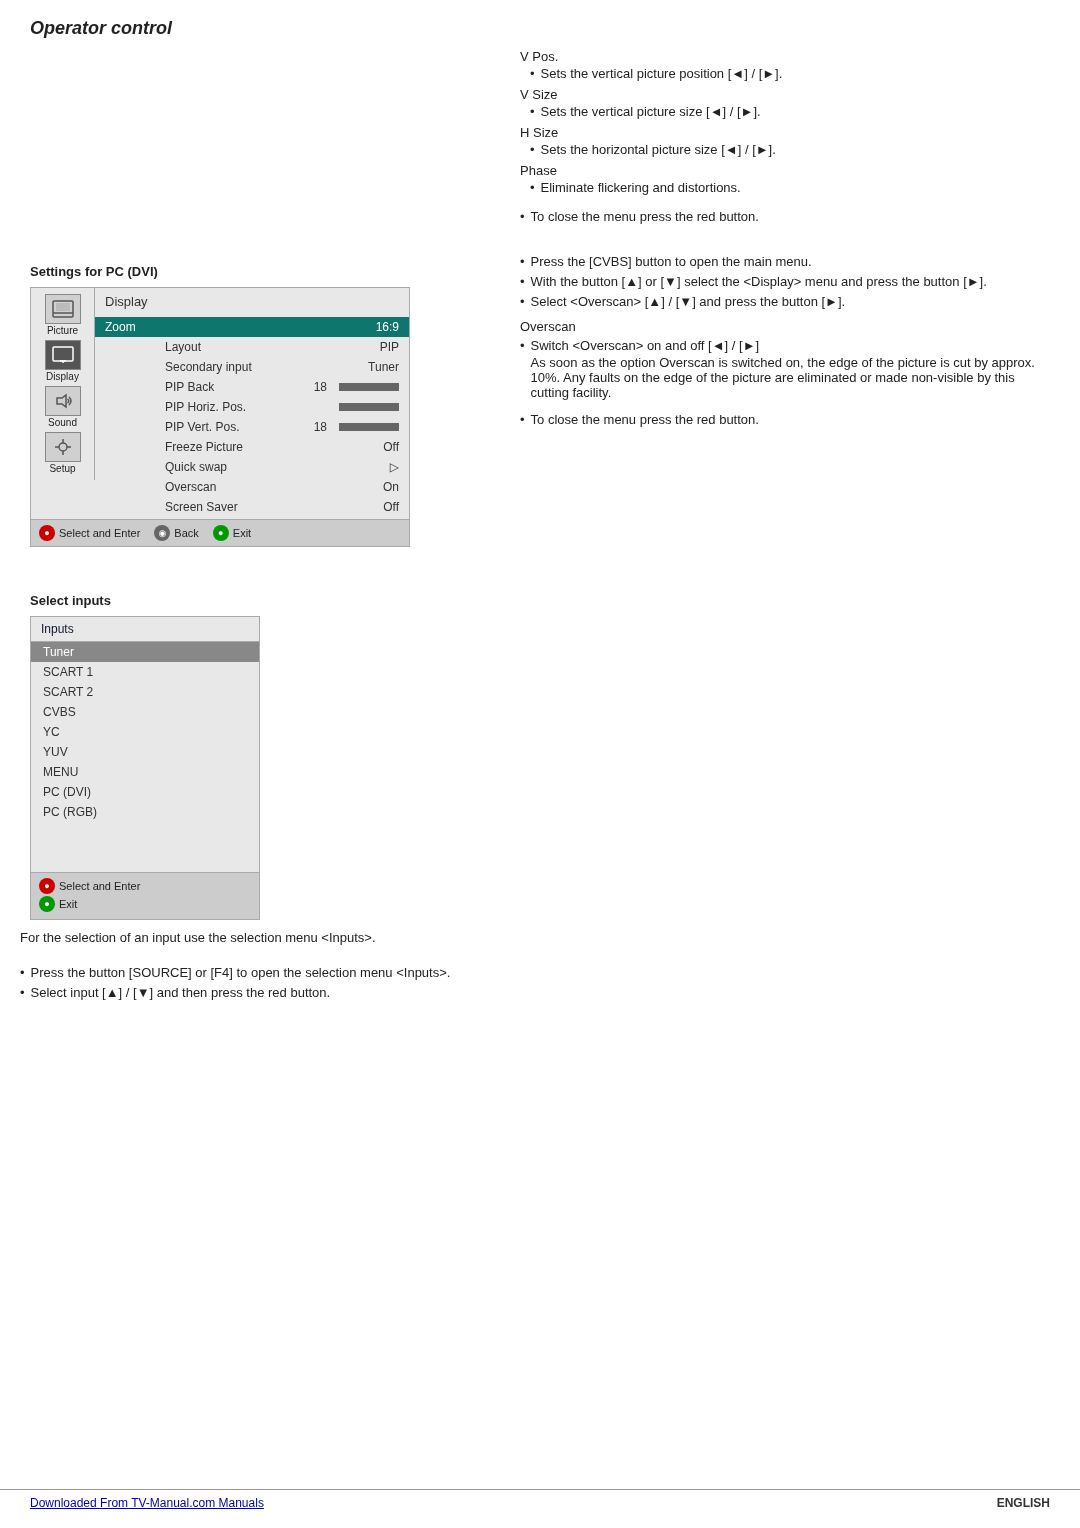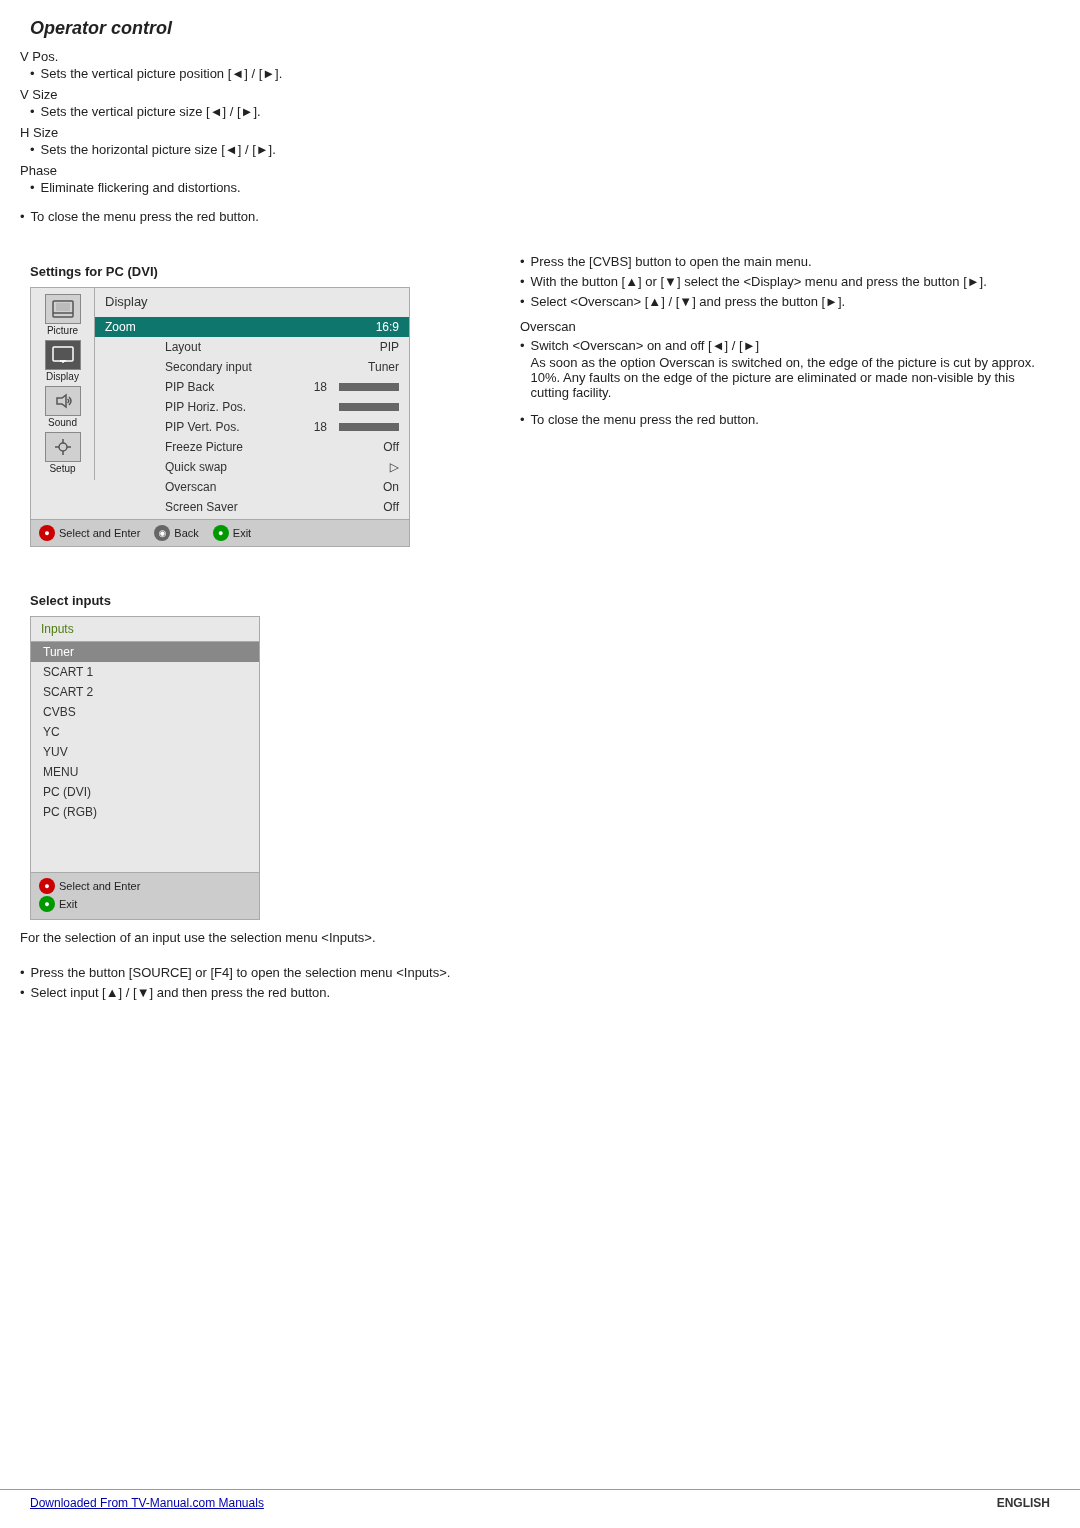--- a/index.html
+++ b/index.html
@@ -180,21 +180,21 @@
       background: #e8e8e8;
       width: 230px;
       margin-top: 8px;
       margin-bottom: 10px;
       font-size: 12px;
     }
 
     .inputs-header {
       padding: 5px 10px;
       font-size: 12px;
-      color: #4d7c0f;
+      color: #0f172a;
       border-bottom: 1px solid #aaa;
     }
 
     .input-row {
       padding: 3px 12px;
       font-size: 12px;
       color: #333;
     }
 
     .input-row.highlighted {
@@ -239,21 +239,21 @@
       font-size: 12px;
       font-weight: bold;
       color: #333;
     }
   </style>
 </head>
 <body>
 
 <div class="page-title">Operator control</div>
 
-<div style="display:flex; flex-direction:column; padding: 0 0 10px 0;">
+<div style="display:flex; flex-direction:row; padding: 0 0 10px 0;">
 
   <div style="width:500px;"></div>
 
   <div style="flex:1; padding: 0 30px 0 20px;">
     <div class="text-section">
       <div class="label">V Pos.</div>
       <div class="bullet">Sets the vertical picture position [◄] / [►].</div>
     </div>
     <div class="text-section">
       <div class="label">V Size</div>

